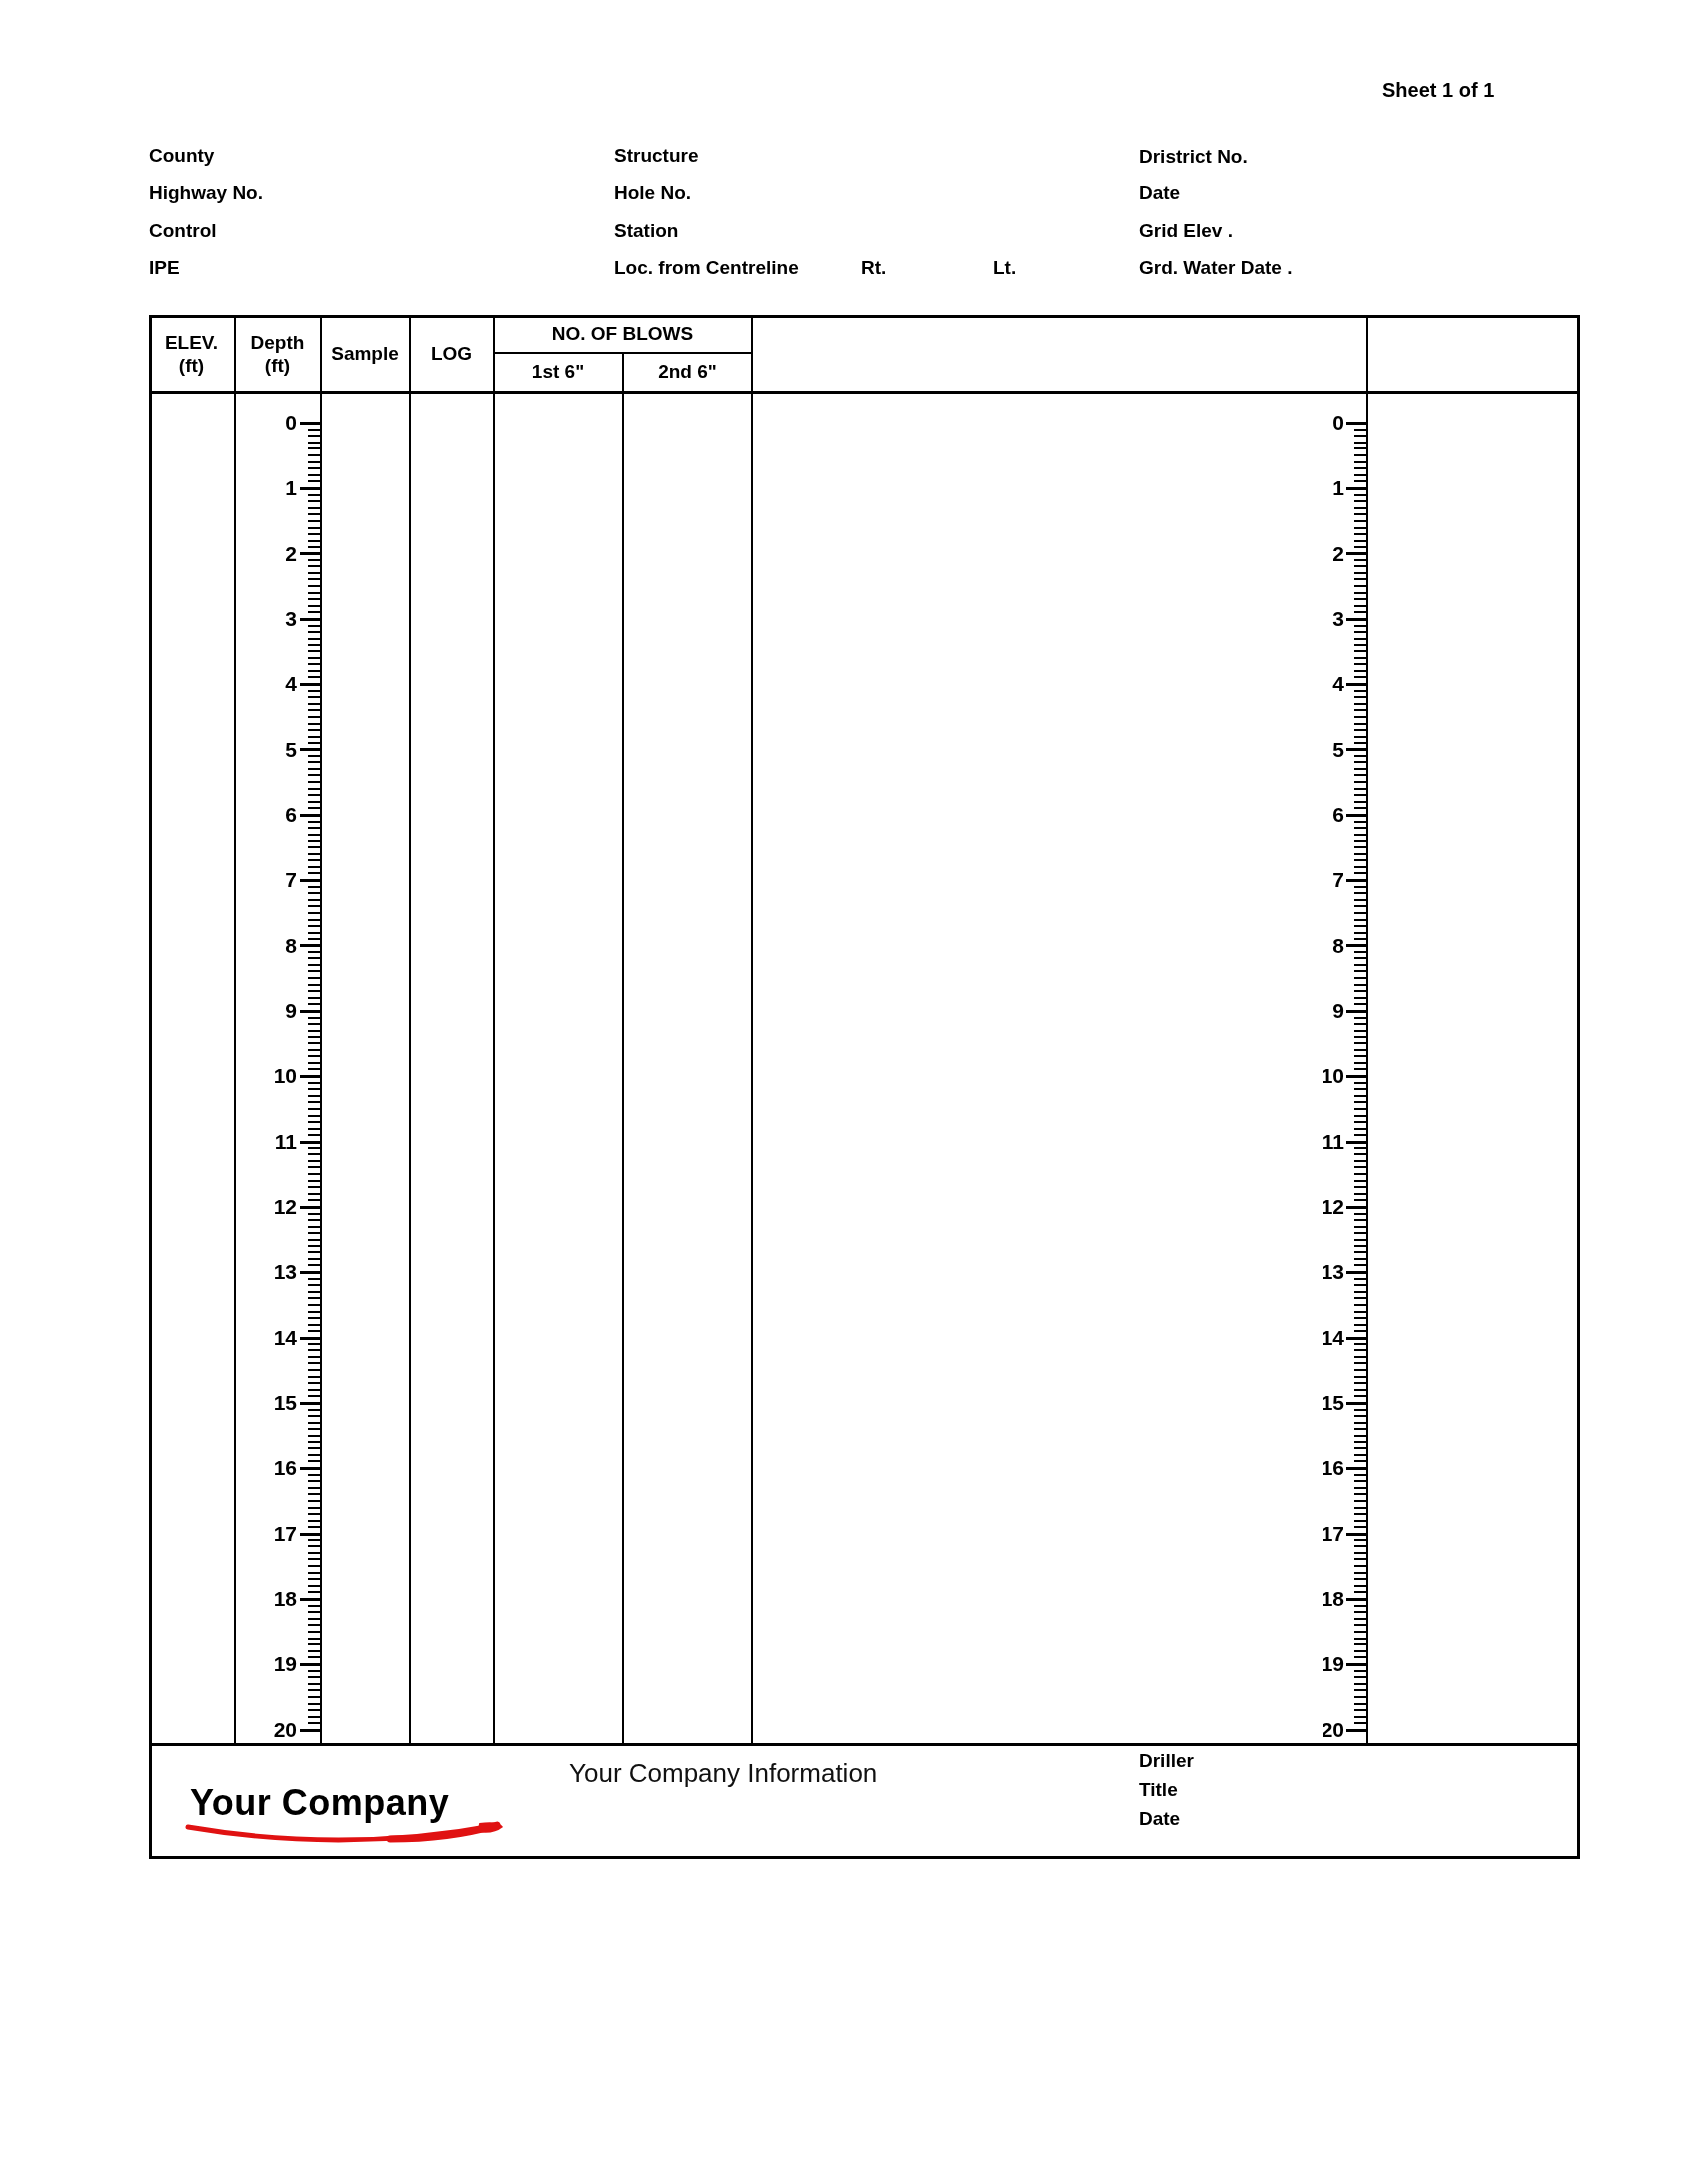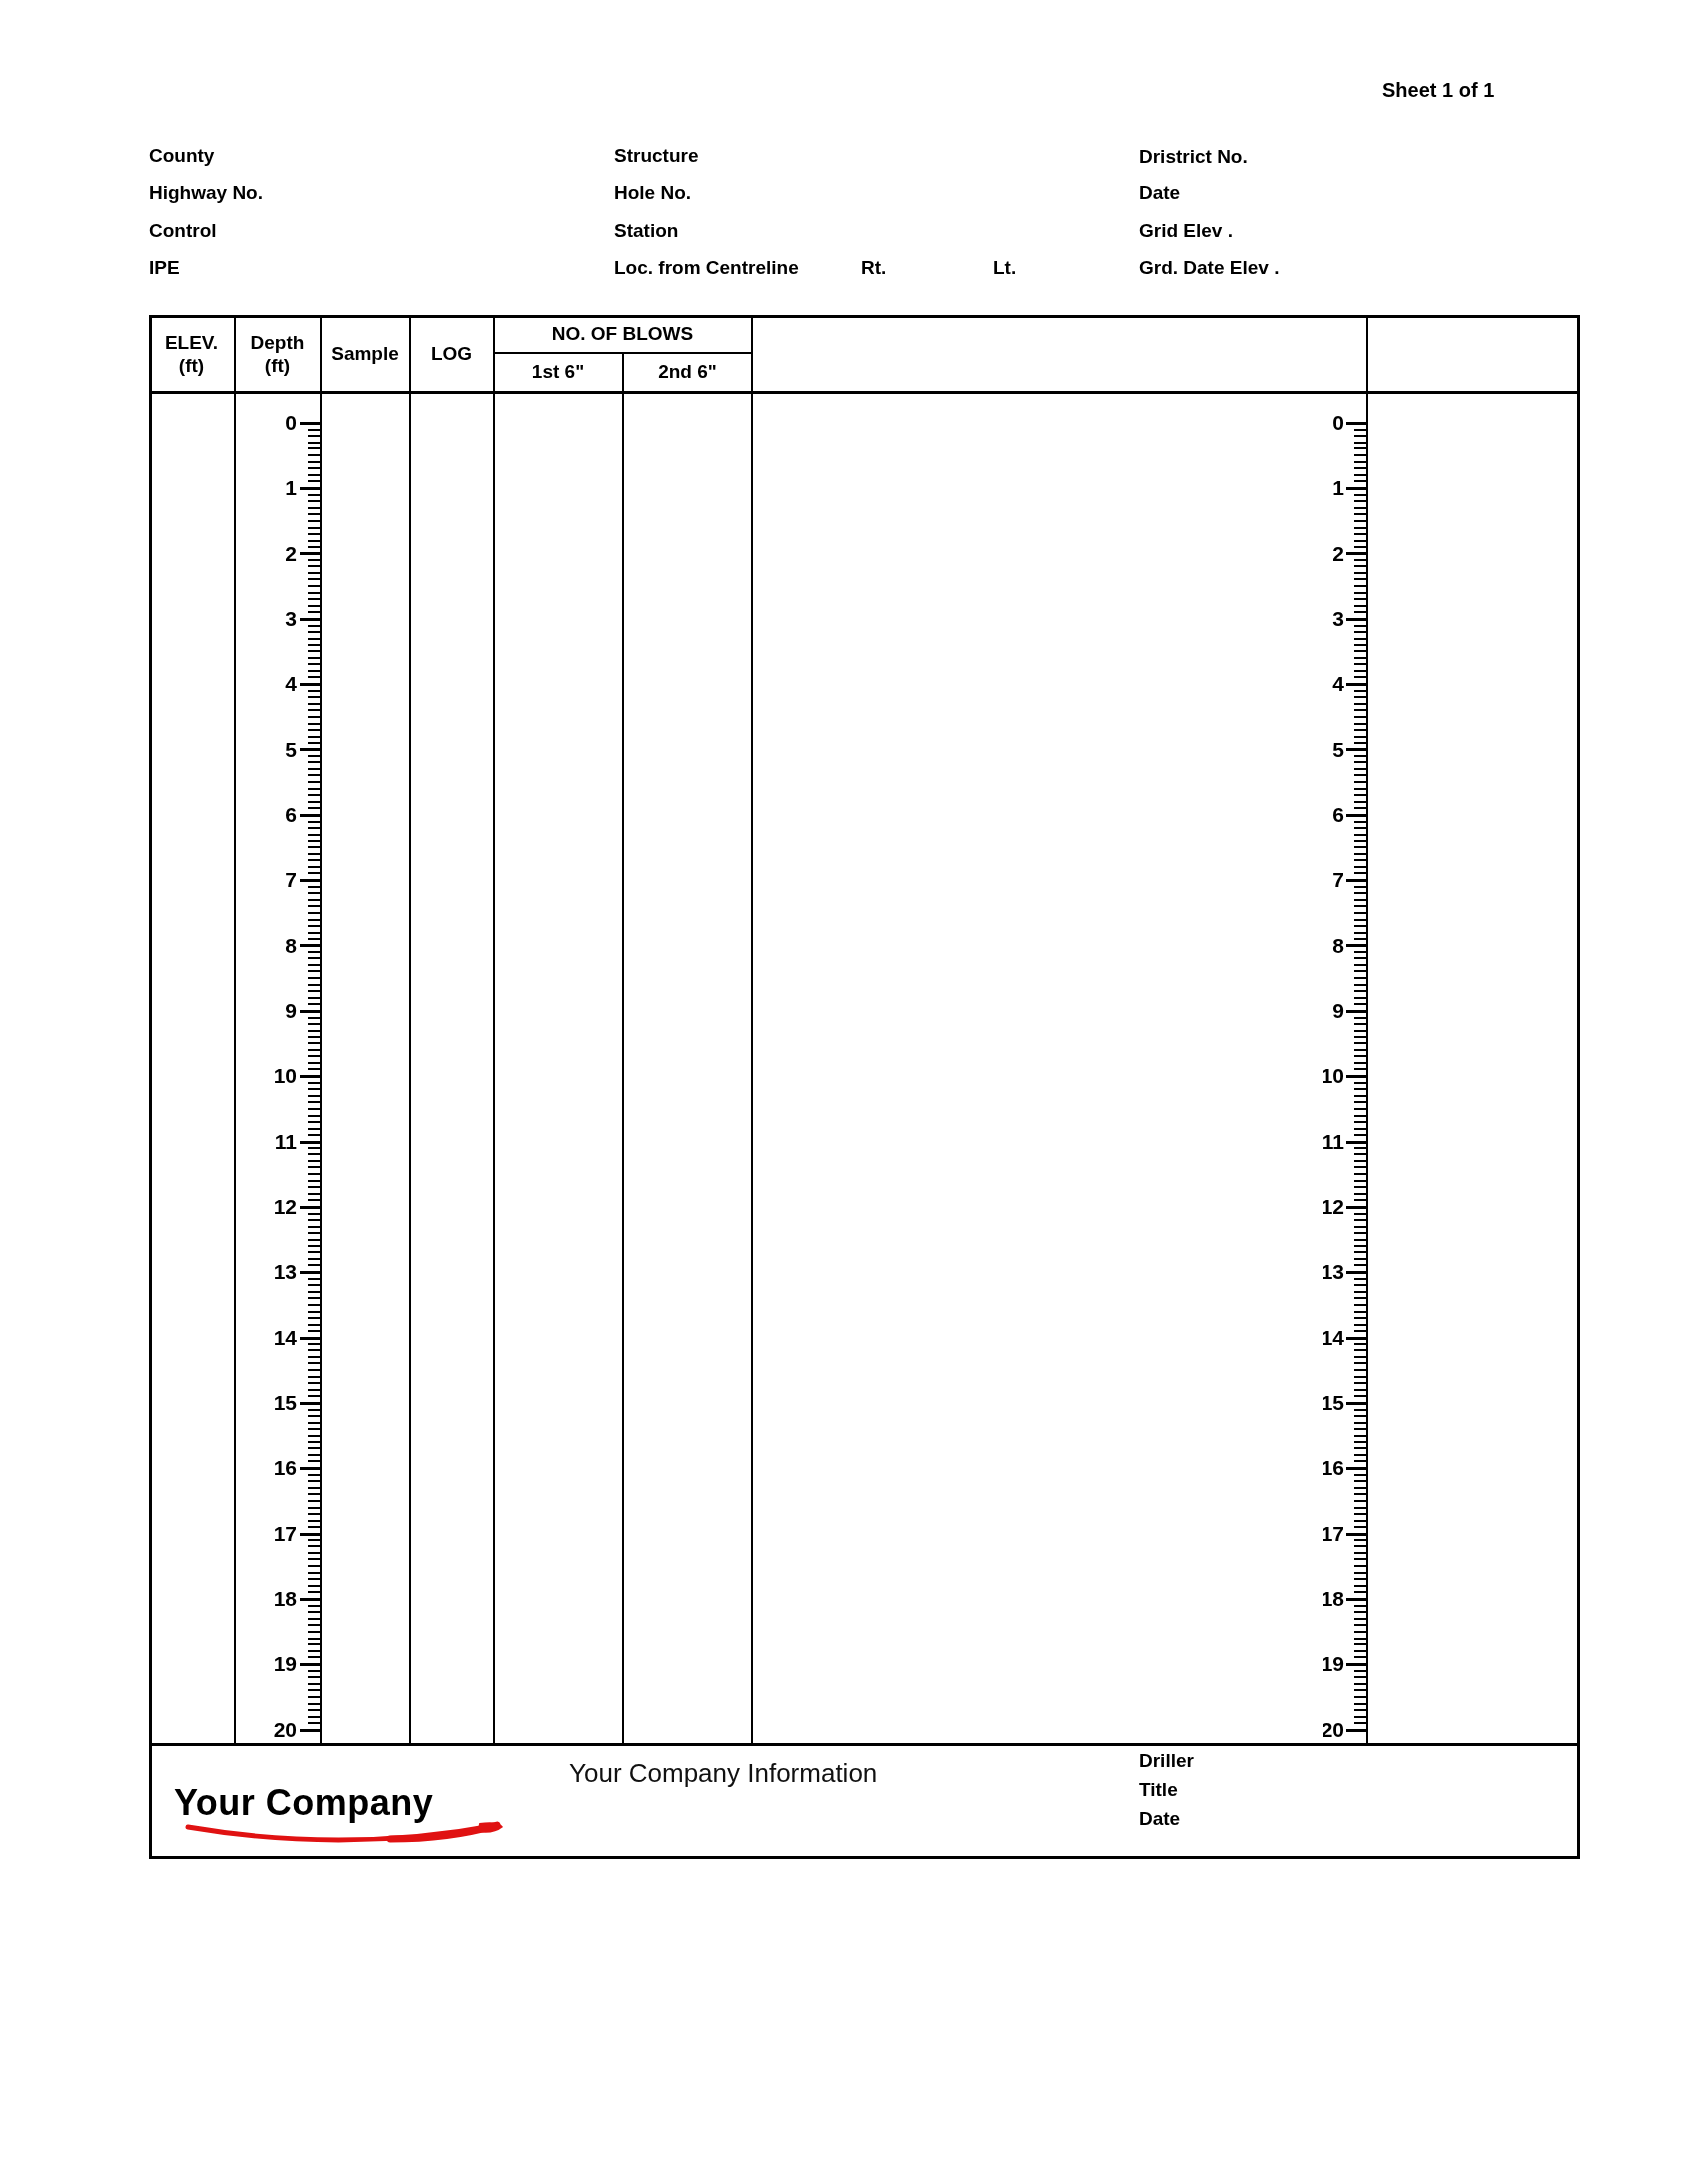--- a/index.html
+++ b/index.html
@@ -38,21 +38,21 @@
   <div class="abs fld" style="left:614px;top:145px;">Structure</div>
   <div class="abs fld" style="left:614px;top:182px;">Hole No.</div>
   <div class="abs fld" style="left:614px;top:220px;">Station</div>
   <div class="abs fld" style="left:614px;top:257px;">Loc. from Centreline</div>
   <div class="abs fld" style="left:861px;top:257px;">Rt.</div>
   <div class="abs fld" style="left:993px;top:257px;">Lt.</div>
 
   <div class="abs fld" style="left:1139px;top:146px;">Dristrict No.</div>
   <div class="abs fld" style="left:1139px;top:182px;">Date</div>
   <div class="abs fld" style="left:1139px;top:220px;">Grid Elev .</div>
-  <div class="abs fld" style="left:1139px;top:257px;">Grd. Date Elev .</div>
+  <div class="abs fld" style="left:1139px;top:257px;">Grd. Water Date .</div>
 
   <div class="box" style="left:149px;top:315px;width:1431px;height:1429px;border-bottom:none;"></div>
 
   <div class="vline" style="left:234px;top:315px;height:1429px;"></div>
   <div class="vline" style="left:320px;top:315px;height:1429px;"></div>
   <div class="vline" style="left:409px;top:315px;height:1429px;"></div>
   <div class="vline" style="left:493px;top:315px;height:1429px;"></div>
   <div class="vline" style="left:622px;top:354px;height:1389px;"></div>
   <div class="vline" style="left:751px;top:315px;height:1429px;"></div>
   <div class="vline" style="left:1366px;top:315px;height:1429px;"></div>
@@ -568,21 +568,21 @@
       <div style="position: absolute; background: rgb(0, 0, 0); width: 20px; height: 3px; left: 300px; top: 1729px;"></div>
       <div style="position: absolute; background: rgb(0, 0, 0); width: 20px; height: 3px; left: 1346px; top: 1729px;"></div>
       <div class="ticklab" style="left: 255px; width: 42px; top: 1718px;">20</div>
       <div class="ticklab-clip" style="left: 1323px; width: 21px; top: 1718px;">
         <span>20</span>
       </div>
     </div>
 
   <div class="box" style="left:149px;top:1743px;width:1431px;height:116px;"></div>
 
-  <div class="abs logo" style="left:174px;top:1782px;text-align:center;">Your Company</div>
+  <div class="abs logo" style="left:190px;top:1782px;text-align:center;">Your Company</div>
   <svg class="abs" style="left:182px;top:1820px;" width="327" height="28" viewBox="0 0 330 28">
     <path d="M6 7 Q 165 34 318 5" fill="none" stroke="#e01212" stroke-width="5" stroke-linecap="round"></path>
     <path d="M210 19 Q 270 19 318 5" fill="none" stroke="#e01212" stroke-width="7" stroke-linecap="round"></path>
     <path d="M300 3 q 20 -3 24 4 q -10 8 -26 5 z" fill="#e01212"></path>
   </svg>
 
   <div class="abs coinfo" style="left:569px;top:1758px;">Your Company Information</div>
 
   <div class="abs fld" style="left:1139px;top:1750px;">Driller</div>
   <div class="abs fld" style="left:1139px;top:1779px;">Title</div>

